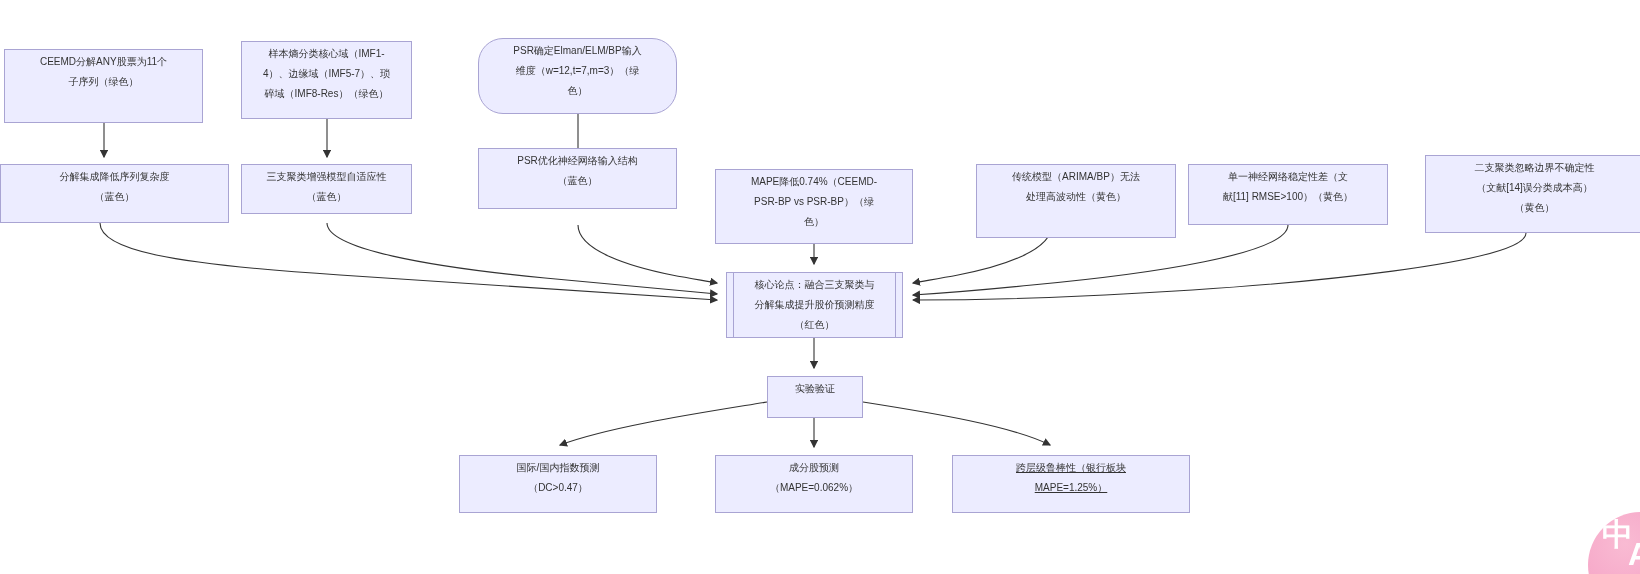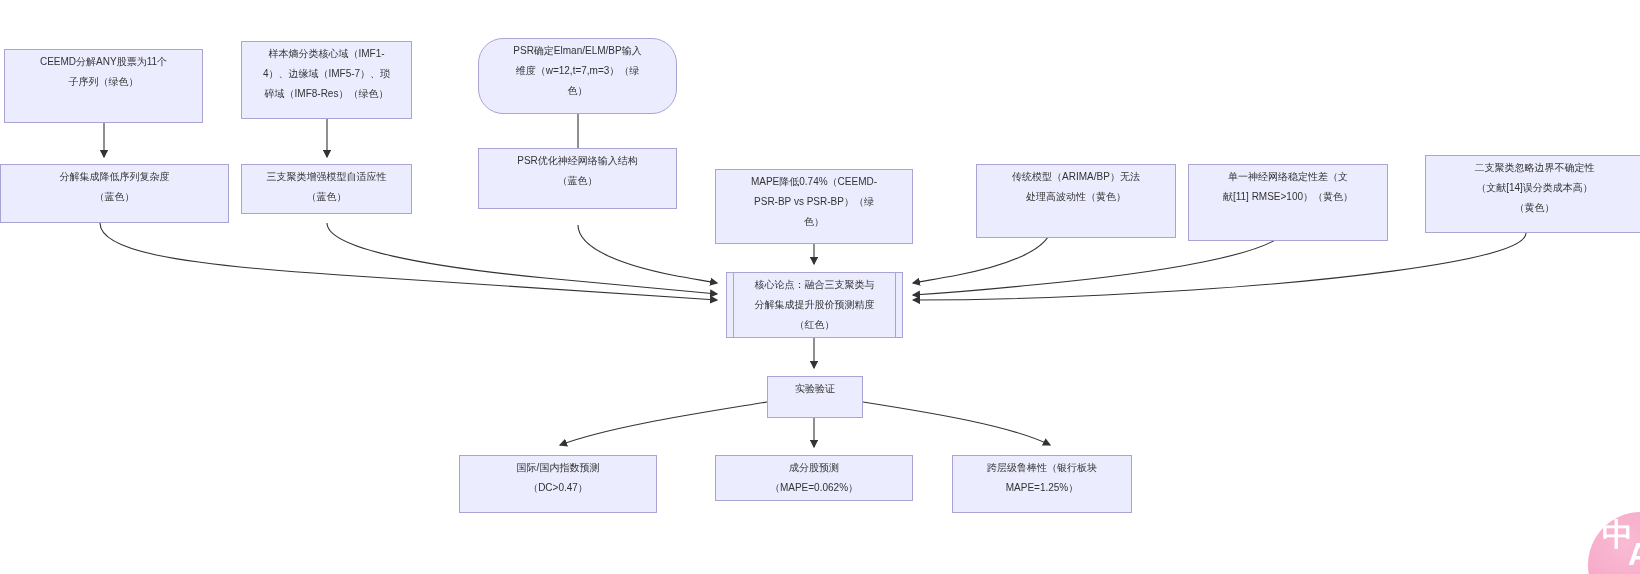--- a/index.html
+++ b/index.html
@@ -106,21 +106,21 @@
   </div>
   <div class="node" style="left:715px;top:157px;width:198px;height:75px;margin-top:12px;">
     <span class="nl">MAPE降低0.74%（CEEMD-
 PSR-BP vs PSR-BP）（绿
 色）</span>
   </div>
   <div class="node" style="left:952px;top:164px;width:200px;height:74px;margin-left:24px;">
     <span class="nl">传统模型（ARIMA/BP）无法
 处理高波动性（黄色）</span>
   </div>
-  <div class="node" style="left:1188px;top:164px;width:200px;height:77px;">
+  <div class="node" style="left:1188px;top:164px;width:200px;height:61px;">
     <span class="nl">单一神经网络稳定性差（文
 献[11] RMSE&gt;100）（黄色）</span>
   </div>
   <div class="node" style="left:1425px;top:155px;width:219px;height:78px;">
     <span class="nl">二支聚类忽略边界不确定性
 （文献[14]误分类成本高）
 （黄色）</span>
   </div>
 
   <div class="node subroutine" style="left:726px;top:272px;width:177px;height:66px;">
@@ -130,25 +130,25 @@
   </div>
 
   <div class="node" style="left:767px;top:376px;width:96px;height:42px;">
     <span class="nl">实验验证</span>
   </div>
 
   <div class="node" style="left:459px;top:455px;width:198px;height:58px;">
     <span class="nl">国际/国内指数预测
 （DC&gt;0.47）</span>
   </div>
-  <div class="node" style="left:715px;top:455px;width:198px;height:46px;">
+  <div class="node" style="left:715px;top:455px;width:198px;height:58px;">
     <span class="nl">成分股预测
 （MAPE=0.062%）</span>
   </div>
-  <div class="node" style="left:952px;top:455px;width:180px;height:58px;">
+  <div class="node" style="left:952px;top:455px;width:238px;height:58px;text-decoration:underline;">
     <span class="nl">跨层级鲁棒性（银行板块
 MAPE=1.25%）</span>
   </div>
 
   <div id="translate-btn">
     <span class="zh">中</span>
     <span class="en">A</span>
   </div>
 
 </div>

